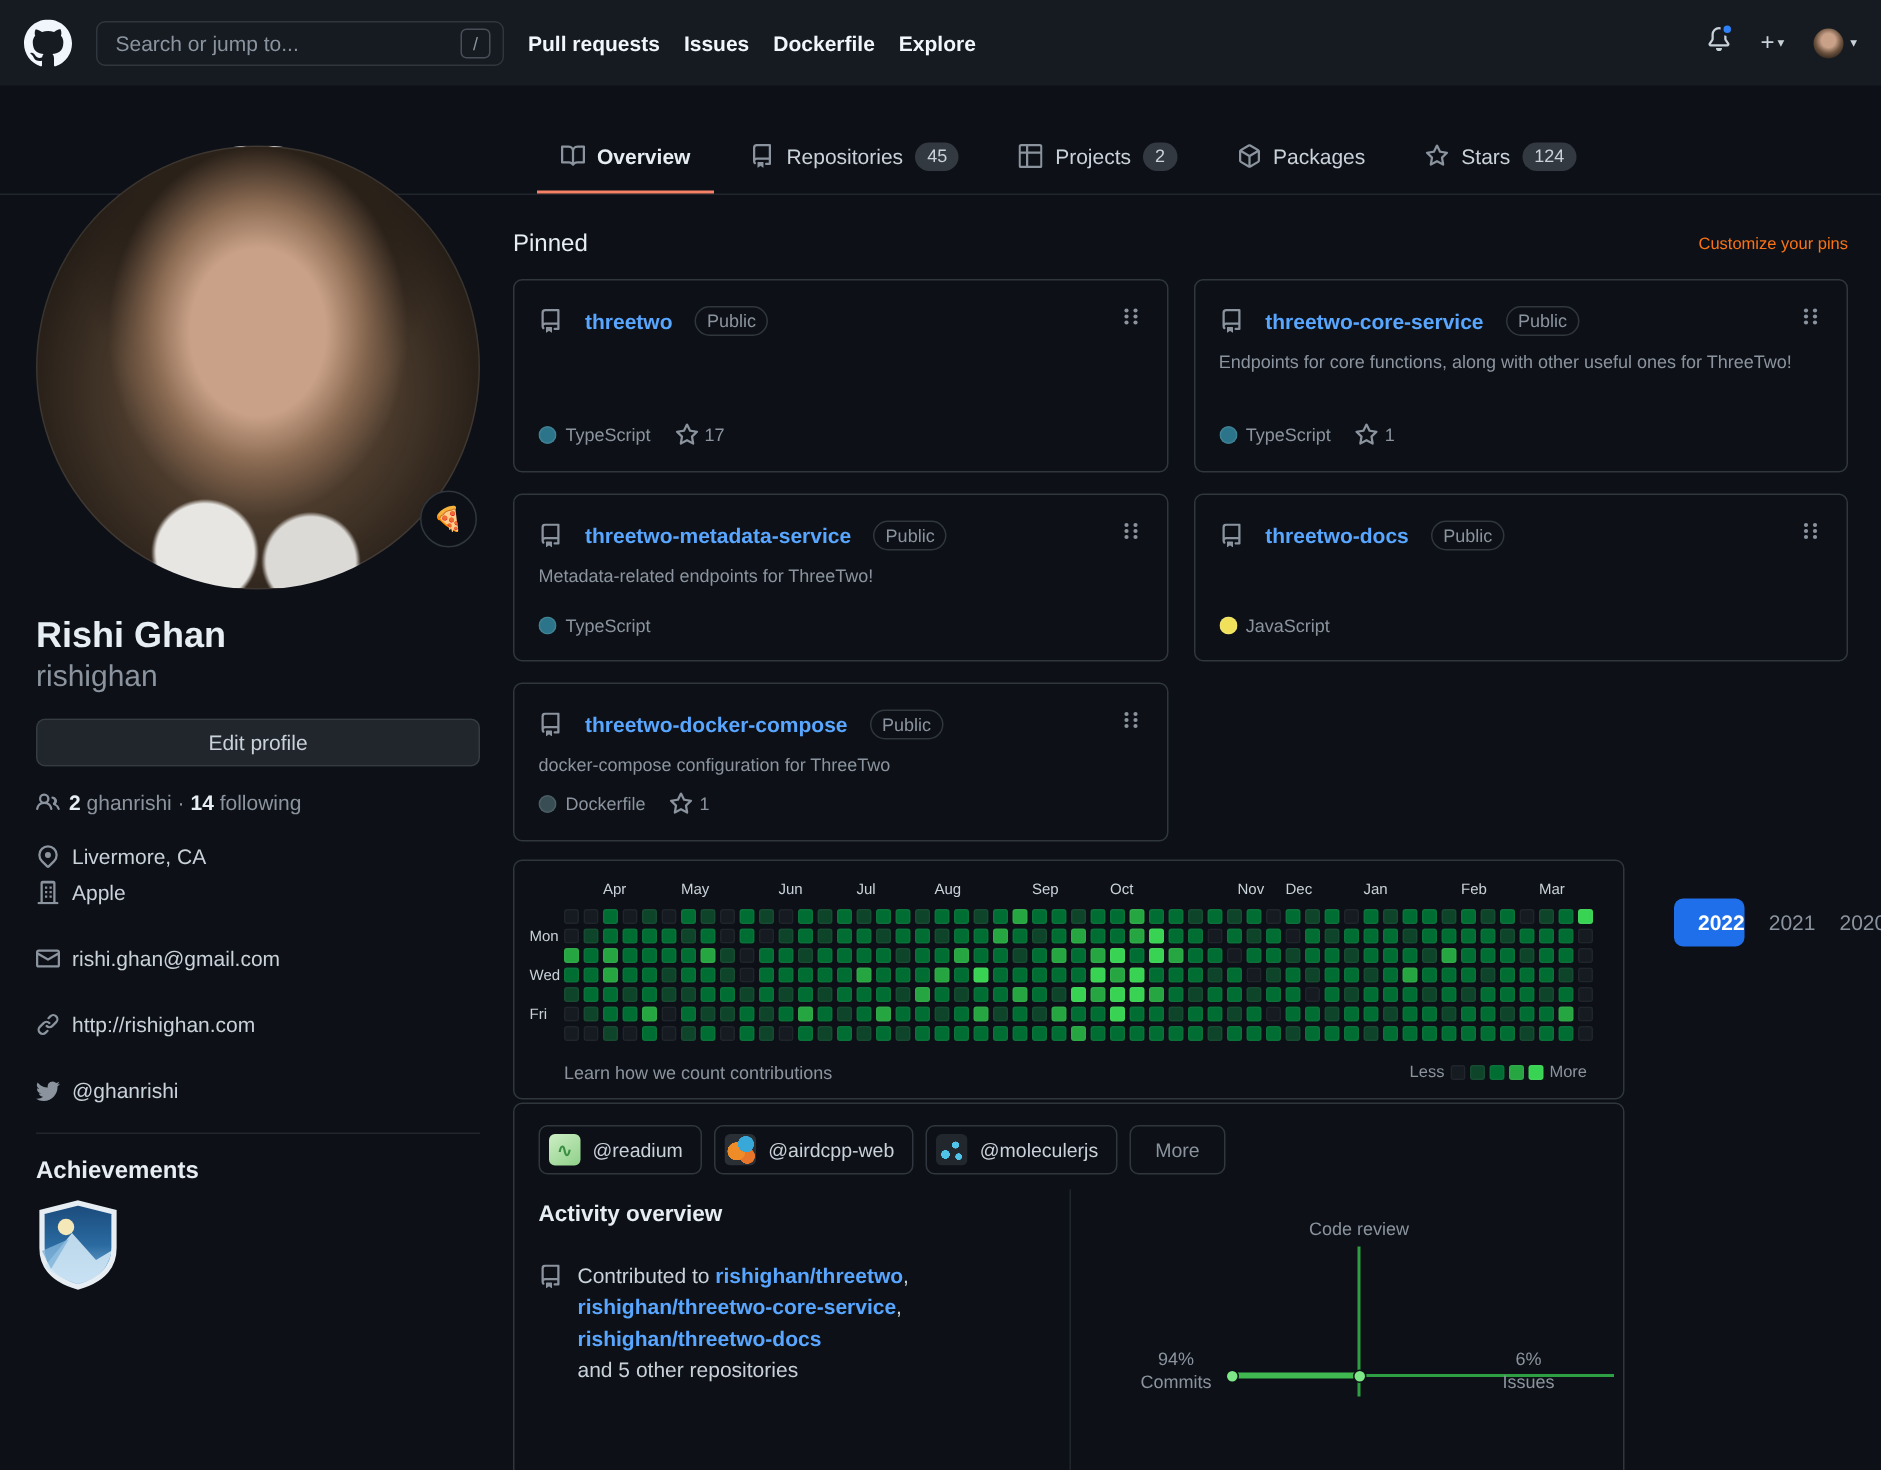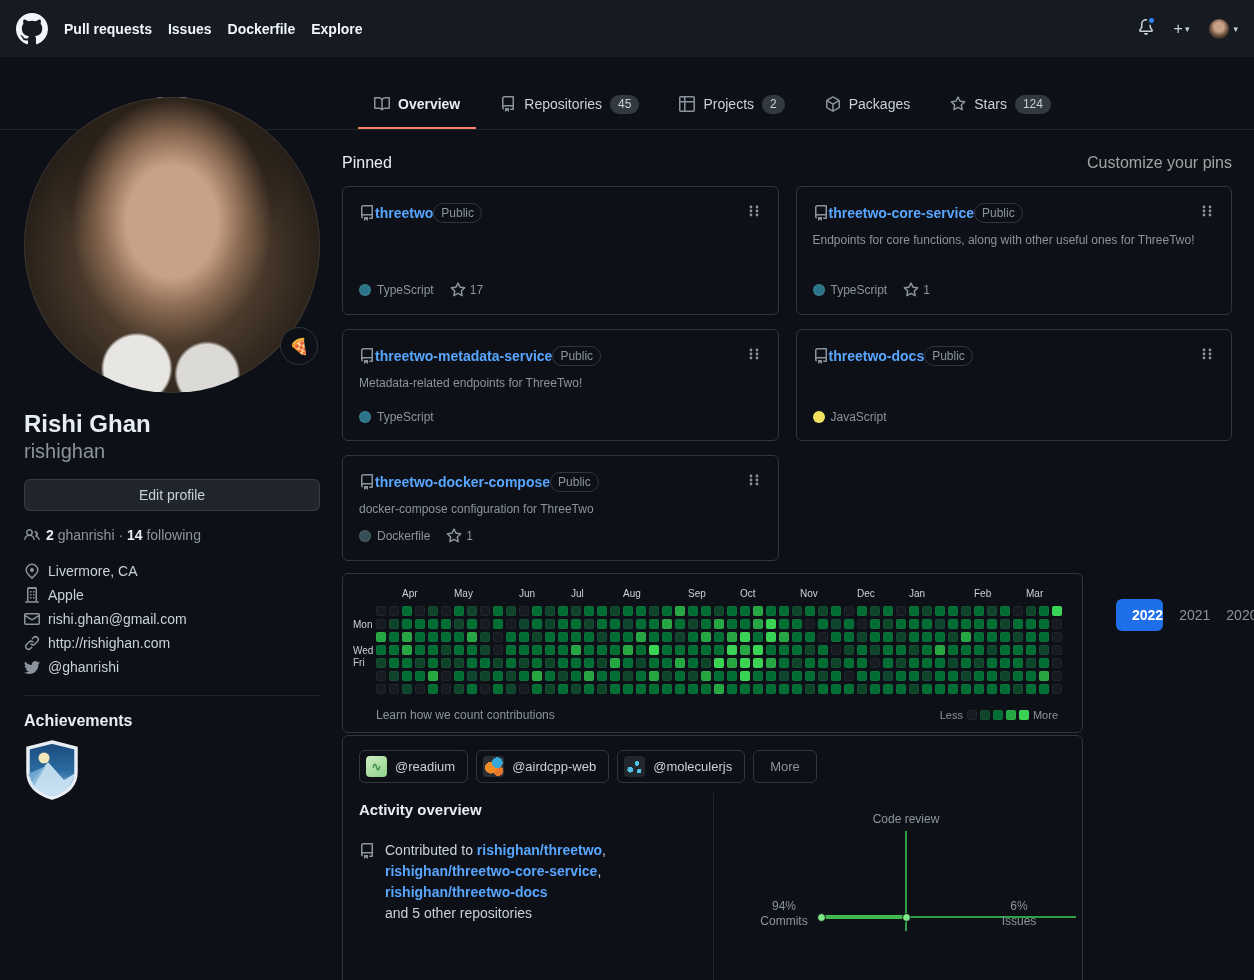--- a/index.html
+++ b/index.html
@@ -49,36 +49,36 @@
   .profile-names { margin-top:16px; }
   .profile-name { font-size:24px; font-weight:600; color:#e6edf3; line-height:1.25; }
   .profile-login { font-size:20px; font-weight:300; color:#8b949e; line-height:24px; }
   .edit-btn { margin-top:16px; width:100%; height:32px; background:#21262d; color:#c9d1d9; font-size:14px; font-weight:500; border:1px solid rgba(240,246,252,0.1); border-radius:6px; cursor:pointer; font-family:inherit; }
   .follow-row { margin-top:16px; display:flex; align-items:center; gap:6px; font-size:14px; color:#8b949e; cursor:pointer; }
   .follow-row svg { width:16px; height:16px; color:#8b949e; }
   .follow-row b { color:#e6edf3; font-weight:600; }
   .vcard { margin-top:16px; list-style:none; }
   .vcard li { display:flex; align-items:center; gap:8px; font-size:14px; color:#c9d1d9; padding:4px 0; }
   .vcard svg { width:16px; height:16px; color:#8b949e; flex:none; }
-  .vcard .link-item { cursor:pointer; }
+  .vcard .link-item { cursor:pointer;margin-top:20px; }
   .sidebar-divider { margin-top:16px; border:none; border-top:1px solid #21262d; }
   .achievements-title { margin-top:16px; font-size:16px; font-weight:600; color:#e6edf3; }
   .badge-shield { margin-top:10px; width:56px; height:60px; cursor:pointer; }
 
   
   .main { position:absolute; left:342px; top:130px; width:890px; }
   .pinned-head { display:flex; align-items:center; justify-content:space-between; padding:24px 0 14px 0; }
   .pinned-title { font-size:16px; font-weight:500; color:#e6edf3; }
-  .customize-pins { font-size:16px; color:#a3a3a3; cursor:pointer; }
+  .customize-pins { font-size:11px; color:#f97316; cursor:pointer; }
   .pinned-grid { display:grid; grid-template-columns:1fr 1fr; gap:14px 17px; }
   .repo-card { border:1px solid #30363d; border-radius:6px; padding:16px; display:flex; flex-direction:column; background:#0d1117; }
   .pinned-grid .repo-card:nth-child(-n+2){ height:129px; }
   .pinned-grid .repo-card:nth-child(n+3){ height:112px; }
   .pinned-grid .repo-card:nth-child(5){ height:106px; }
-  .repo-card-head { display:flex; align-items:center; gap:0; }
+  .repo-card-head { display:flex; align-items:center; gap:15px; }
   .repo-card-head svg { width:16px; height:16px; color:#8b949e; flex:none; }
   .repo-name { font-size:14px; font-weight:600; color:#58a6ff; cursor:pointer; white-space:nowrap; }
   .visibility-pill { font-size:12px; color:#8b949e; border:1px solid #30363d; border-radius:2em; padding:0 7px; line-height:18px; font-weight:500; }
   .grip { margin-left:auto; color:#8b949e; cursor:grab; }
   .repo-desc { margin-top:8px; font-size:12px; color:#8b949e; line-height:1.5; }
   .repo-foot { margin-top:auto; display:flex; align-items:center; gap:16px; font-size:12px; color:#8b949e; }
   .lang { display:flex; align-items:center; gap:6px; }
   .lang-dot { width:12px; height:12px; border-radius:50%; border:1px solid rgba(255,255,255,0.1); }
   .star-count { display:flex; align-items:center; gap:4px; cursor:pointer; }
   .star-count svg { width:16px; height:16px; }
@@ -144,20 +144,24 @@
 <body>
 
 <div class="page">
 
   <div class="header">
     <span class="gh-logo">
       <svg viewBox="0 0 16 16" fill="currentColor">
           <path d="M8 0C3.58 0 0 3.58 0 8c0 3.54 2.29 6.53 5.47 7.59.4.07.55-.17.55-.38 0-.19-.01-.82-.01-1.49-2.01.37-2.53-.49-2.69-.94-.09-.23-.48-.94-.82-1.13-.28-.15-.68-.52-.01-.53.63-.01 1.08.58 1.23.82.72 1.21 1.87.87 2.33.66.07-.52.28-.87.51-1.07-1.78-.2-3.64-.89-3.64-3.95 0-.87.31-1.59.82-2.15-.08-.2-.36-1.02.08-2.12 0 0 .67-.21 2.2.82.64-.18 1.32-.27 2-.27s1.36.09 2 .27c1.53-1.04 2.2-.82 2.2-.82.44 1.1.16 1.92.08 2.12.51.56.82 1.27.82 2.15 0 3.07-1.87 3.75-3.65 3.95.29.25.54.73.54 1.48 0 1.07-.01 1.93-.01 2.2 0 .21.15.46.55.38A8.01 8.01 0 0 0 16 8c0-4.42-3.58-8-8-8z"></path>
         </svg>
     </span>
+    <div class="search-box">
+      <input type="text" placeholder="Search or jump to..." style="">
+      <span class="slash-key">/</span>
+    </div>
     <ul class="nav-links">
       <li><span>Pull requests</span></li>
         <li><span>Issues</span></li>
         <li><span>Dockerfile</span></li>
         <li><span>Explore</span></li>
     </ul>
     <div class="header-right">
       <span class="bell-wrap">
         <svg viewBox="0 0 16 16" fill="currentColor">
             <path d="M8 16a2 2 0 0 0 1.985-1.75c.017-.137-.097-.25-.235-.25h-3.5c-.138 0-.252.113-.235.25A2 2 0 0 0 8 16ZM3 5a5 5 0 0 1 10 0v2.947c0 .05.015.098.042.139l1.703 2.555A1.519 1.519 0 0 1 13.482 13H2.518a1.516 1.516 0 0 1-1.263-2.36l1.703-2.554A.255.255 0 0 0 3 7.947Zm5-3.5A3.5 3.5 0 0 0 4.5 5v2.947c0 .346-.102.683-.294.97l-1.703 2.556a.017.017 0 0 0-.003.01l.001.006c0 .002.002.004.004.006l.006.004.007.001h10.964l.007-.001.006-.004.004-.006.001-.007a.017.017 0 0 0-.003-.01l-1.703-2.554a1.745 1.745 0 0 1-.294-.97V5A3.5 3.5 0 0 0 8 1.5Z"></path>
@@ -439,30 +443,30 @@
 
     <div class="graph-panel">
       <div class="months-row">
           <span style="left: 26px;">Apr</span>
           <span style="left: 78px;">May</span>
           <span style="left: 143px;">Jun</span>
           <span style="left: 195px;">Jul</span>
           <span style="left: 247px;">Aug</span>
           <span style="left: 312px;">Sep</span>
           <span style="left: 364px;">Oct</span>
-          <span style="left: 424px;">Nov</span>
+          <span style="left: 449px;">Nov</span>
           <span style="left: 481px;">Dec</span>
           <span style="left: 533px;">Jan</span>
           <span style="left: 598px;">Feb</span>
           <span style="left: 650px;">Mar</span>
         </div>
       <div class="day-labels">
         <span style="top:45px">Mon</span>
         <span style="top:71px">Wed</span>
-        <span style="top:83px">Fri</span>
+        <span style="top:97px">Fri</span>
       </div>
       <div class="cg-grid">
           <div class="cg-col">
             <div class="cg-cell" style="background: rgb(22, 27, 34);"></div>
             <div class="cg-cell" style="background: rgb(22, 27, 34);"></div>
             <div class="cg-cell" style="background: rgb(38, 166, 65);"></div>
             <div class="cg-cell" style="background: rgb(0, 109, 50);"></div>
             <div class="cg-cell" style="background: rgb(14, 68, 41);"></div>
             <div class="cg-cell" style="background: rgb(22, 27, 34);"></div>
             <div class="cg-cell" style="background: rgb(22, 27, 34);"></div>

